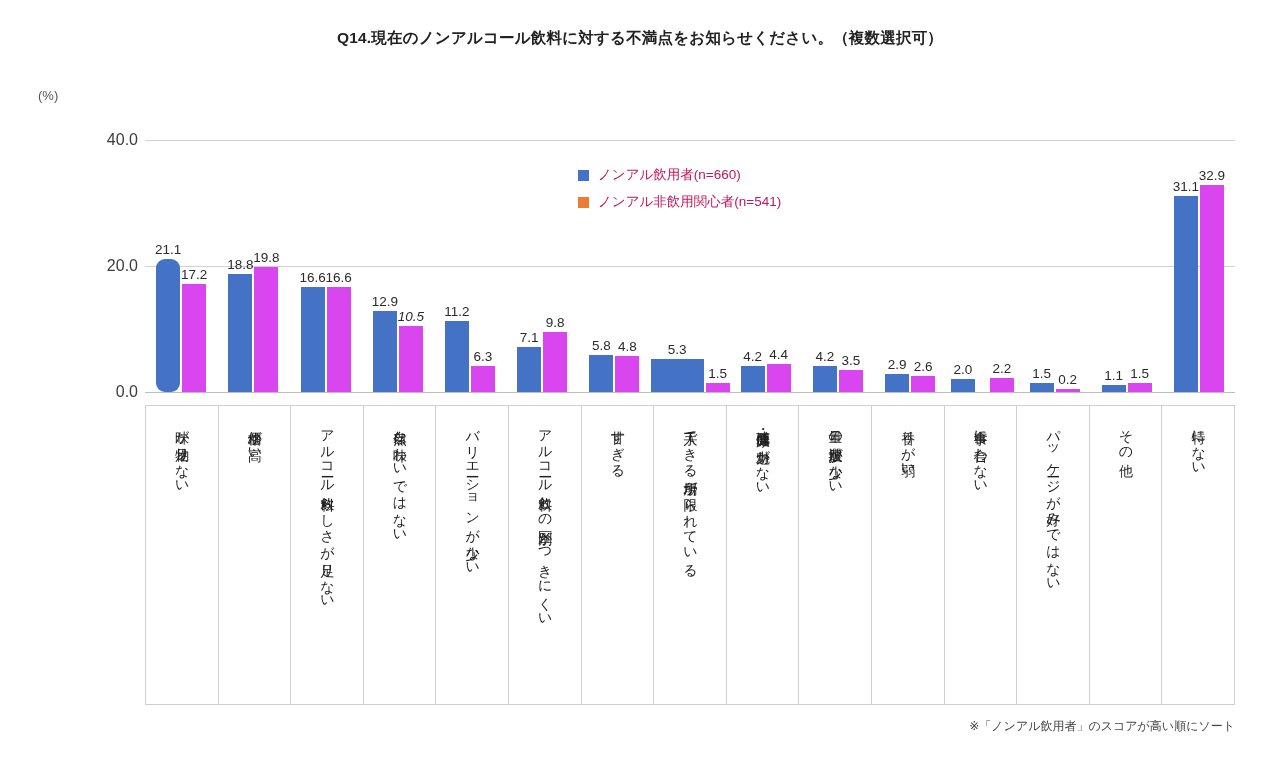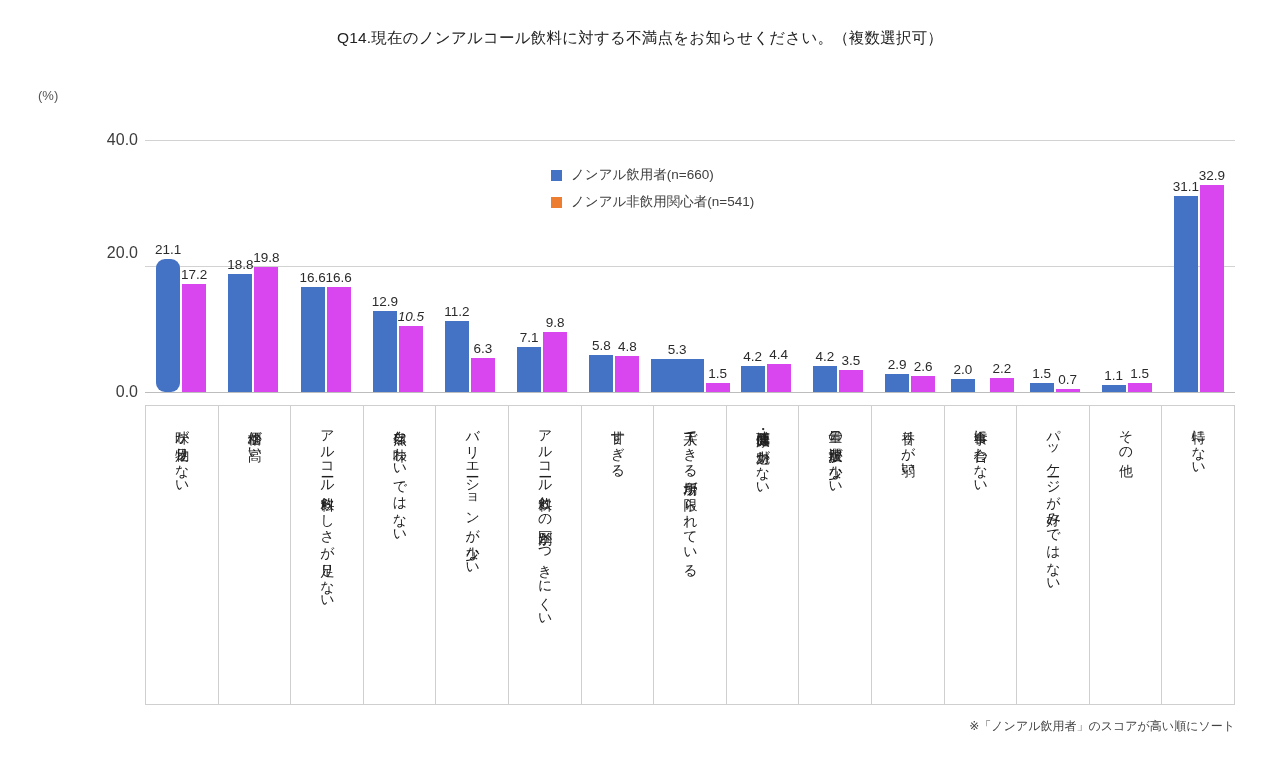--- a/index.html
+++ b/index.html
@@ -7,21 +7,21 @@
     width:1280px;height:767px;
     background:#ffffff;
     font-family:"Liberation Sans","DejaVu Sans",sans-serif;
     color:#1a1a1a;
     position:relative;
     overflow:hidden;
   }
   .title{
     position:absolute;top:28px;left:0;width:1280px;
     text-align:center;
-    font-size:15.5px;font-weight:normal;color:#222;
+    font-size:15.5px;font-weight:bold;color:#222;
     letter-spacing:.2px;
   }
   .unit{
     position:absolute;left:38px;top:88px;
     font-size:13px;color:#555;
   }
   
   .plot{
     position:absolute;
     left:145px;top:140px;
@@ -63,22 +63,22 @@
     bottom:100%;
     left:50%;
     transform:translateX(-50%);
     margin-bottom:2px;
     font-size:13.5px;
     color:#2b2b2b;
     white-space:nowrap;
   }
   
   .legend{
-    position:absolute;left:551px;top:166px;
-    font-size:13.5px;color:#404040;
+    position:absolute;left:578px;top:166px;
+    font-size:13.5px;color:#be185d;
   }
   .legend-row{display:flex;align-items:center;margin-bottom:9px;}
   .swatch{width:11px;height:11px;margin-right:9px;display:inline-block;}
   .sw1{background:#4472c4;}
   .sw2{background:#ed7d31;}
   
   .cats{
     position:absolute;
     left:145px;top:405px;
     width:1090px;height:300px;
@@ -112,21 +112,21 @@
   }
 </style>
 </head>
 <body>
 
 <div class="title">Q14.現在のノンアルコール飲料に対する不満点をお知らせください。（複数選択可）</div>
 <div class="unit">(%)</div>
 
 <div class="ylabels">
   <span style="top:0px;">40.0</span>
-  <span style="top:113px;">20.0</span>
+  <span style="top:126px;">20.0</span>
   <span style="top:252px;">0.0</span>
 </div>
 
 <div class="plot">
   <div class="axis-line top"></div>
   <div class="axis-line mid"></div>
   <div class="axis-line bottom"></div>
   <div class="bars" id="bars">
       <div class="group">
         <div class="bar b1" style="height: 132.93px; border-radius: 9px;">
@@ -157,21 +157,21 @@
           <span class="vlabel">12.9</span>
         </div>
         <div class="bar b2" style="height: 66.15px; font-style: italic;">
           <span class="vlabel">10.5</span>
         </div>
       </div>
       <div class="group">
         <div class="bar b1" style="height: 70.56px;">
           <span class="vlabel">11.2</span>
         </div>
-        <div class="bar b2" style="height: 34px;">
+        <div class="bar b2" style="height: 26px;">
           <span class="vlabel">6.3</span>
         </div>
       </div>
       <div class="group">
         <div class="bar b1" style="height: 44.73px;">
           <span class="vlabel">7.1</span>
         </div>
         <div class="bar b2" style="height: 60px;">
           <span class="vlabel">9.8</span>
         </div>
@@ -222,21 +222,21 @@
         </div>
         <div class="bar b2" style="height: 13.86px; margin-left: 13px;">
           <span class="vlabel">2.2</span>
         </div>
       </div>
       <div class="group">
         <div class="bar b1" style="height: 9.45px;">
           <span class="vlabel">1.5</span>
         </div>
         <div class="bar b2" style="height: 2.52px;">
-          <span class="vlabel">0.7</span>
+          <span class="vlabel">0.2</span>
         </div>
       </div>
       <div class="group">
         <div class="bar b1" style="height: 6.93px;">
           <span class="vlabel">1.1</span>
         </div>
         <div class="bar b2" style="height: 9.45px;">
           <span class="vlabel">1.5</span>
         </div>
       </div>

